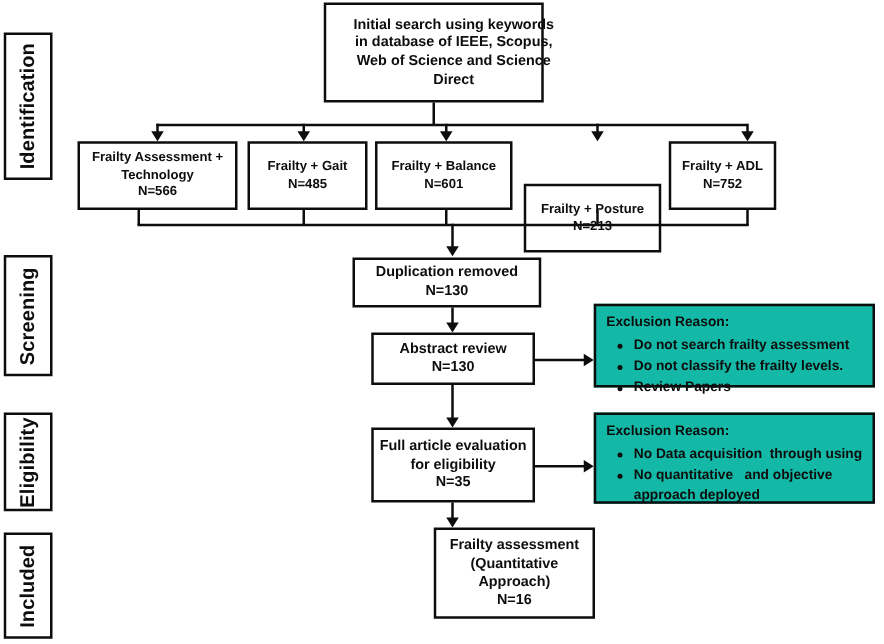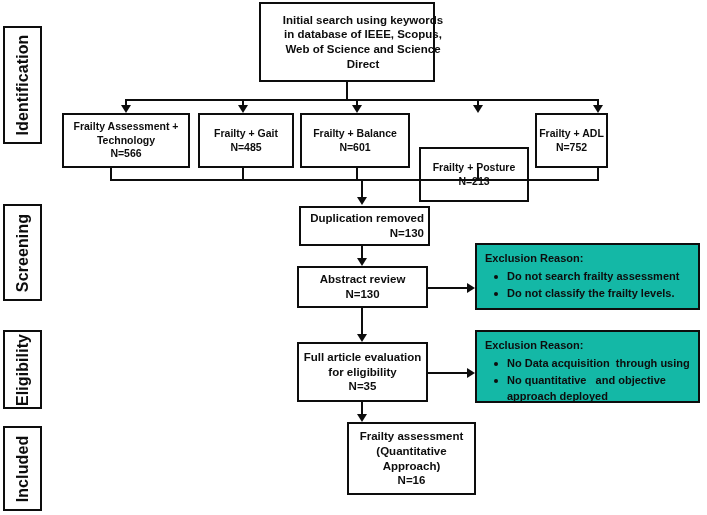--- a/index.html
+++ b/index.html
@@ -176,36 +176,36 @@
   <div class="box" style="left:300px; top:113px; width:110px; height:55px; font-size:10.5px;">
     <span class="ln">Frailty + Balance</span>
     <span class="ln">N=601</span>
   </div>
 
   <div class="box" style="left:419px; top:113px; width:110px; height:55px; font-size:10.5px;margin-top:34px;">
     <span class="ln">Frailty + Posture</span>
     <span class="ln">N=213</span>
   </div>
 
-  <div class="box" style="left:535px; top:113px; width:73px; height:55px; font-size:10.5px;">
+  <div class="box" style="left:535px; top:113px; width:86px; height:55px; font-size:10.5px;">
     <span class="ln">Frailty + ADL</span>
     <span class="ln">N=752</span>
   </div>
 
   <div class="ln-v" style="left:110px; top:168px; height:12px;"></div>
   <div class="ln-v" style="left:242px; top:168px; height:12px;"></div>
   <div class="ln-v" style="left:356px; top:168px; height:12px;"></div>
   <div class="ln-v" style="left:477px; top:168px; height:12px;"></div>
   <div class="ln-v" style="left:597px; top:168px; height:12px;"></div>
   <div class="ln-h" style="left:110px; top:179px; width:489px;"></div>
 
   <div class="ln-v" style="left:361px; top:179px; height:19px;"></div>
   <div class="arrow-d" style="left:357px; top:197px;"></div>
 
-  <div class="box" style="left:299px; top:206px; width:131px; height:40px; font-size:11.5px;align-items:flex-end;">
+  <div class="box" style="left:282px; top:206px; width:151px; height:40px; font-size:11.5px;">
     <span class="ln">Duplication removed</span>
     <span class="ln">N=130</span>
   </div>
 
   <div class="ln-v" style="left:361px; top:246px; height:13px;"></div>
   <div class="arrow-d" style="left:357px; top:258px;"></div>
 
   <div class="box" style="left:297px; top:266px; width:131px; height:42px; font-size:11.5px;">
     <span class="ln">Abstract review</span>
     <span class="ln">N=130</span>
@@ -234,20 +234,21 @@
     <span class="ln">(Quantitative</span>
     <span class="ln">Approach)</span>
     <span class="ln">N=16</span>
   </div>
 
   <div class="excl" style="left:475px; top:243px; width:225px; height:67px;">
     <span class="excl-title">Exclusion Reason:</span>
     <ul>
       <li>Do not search frailty assessment</li>
       <li>Do not classify the frailty levels.</li>
+      <li>Review Papers</li>
     </ul>
   </div>
 
   <div class="excl" style="left:475px; top:330px; width:225px; height:73px;">
     <span class="excl-title">Exclusion Reason:</span>
     <ul>
       <li>No Data acquisition  through using</li>
       <li>No quantitative   and objective
 approach deployed</li>
     </ul>

